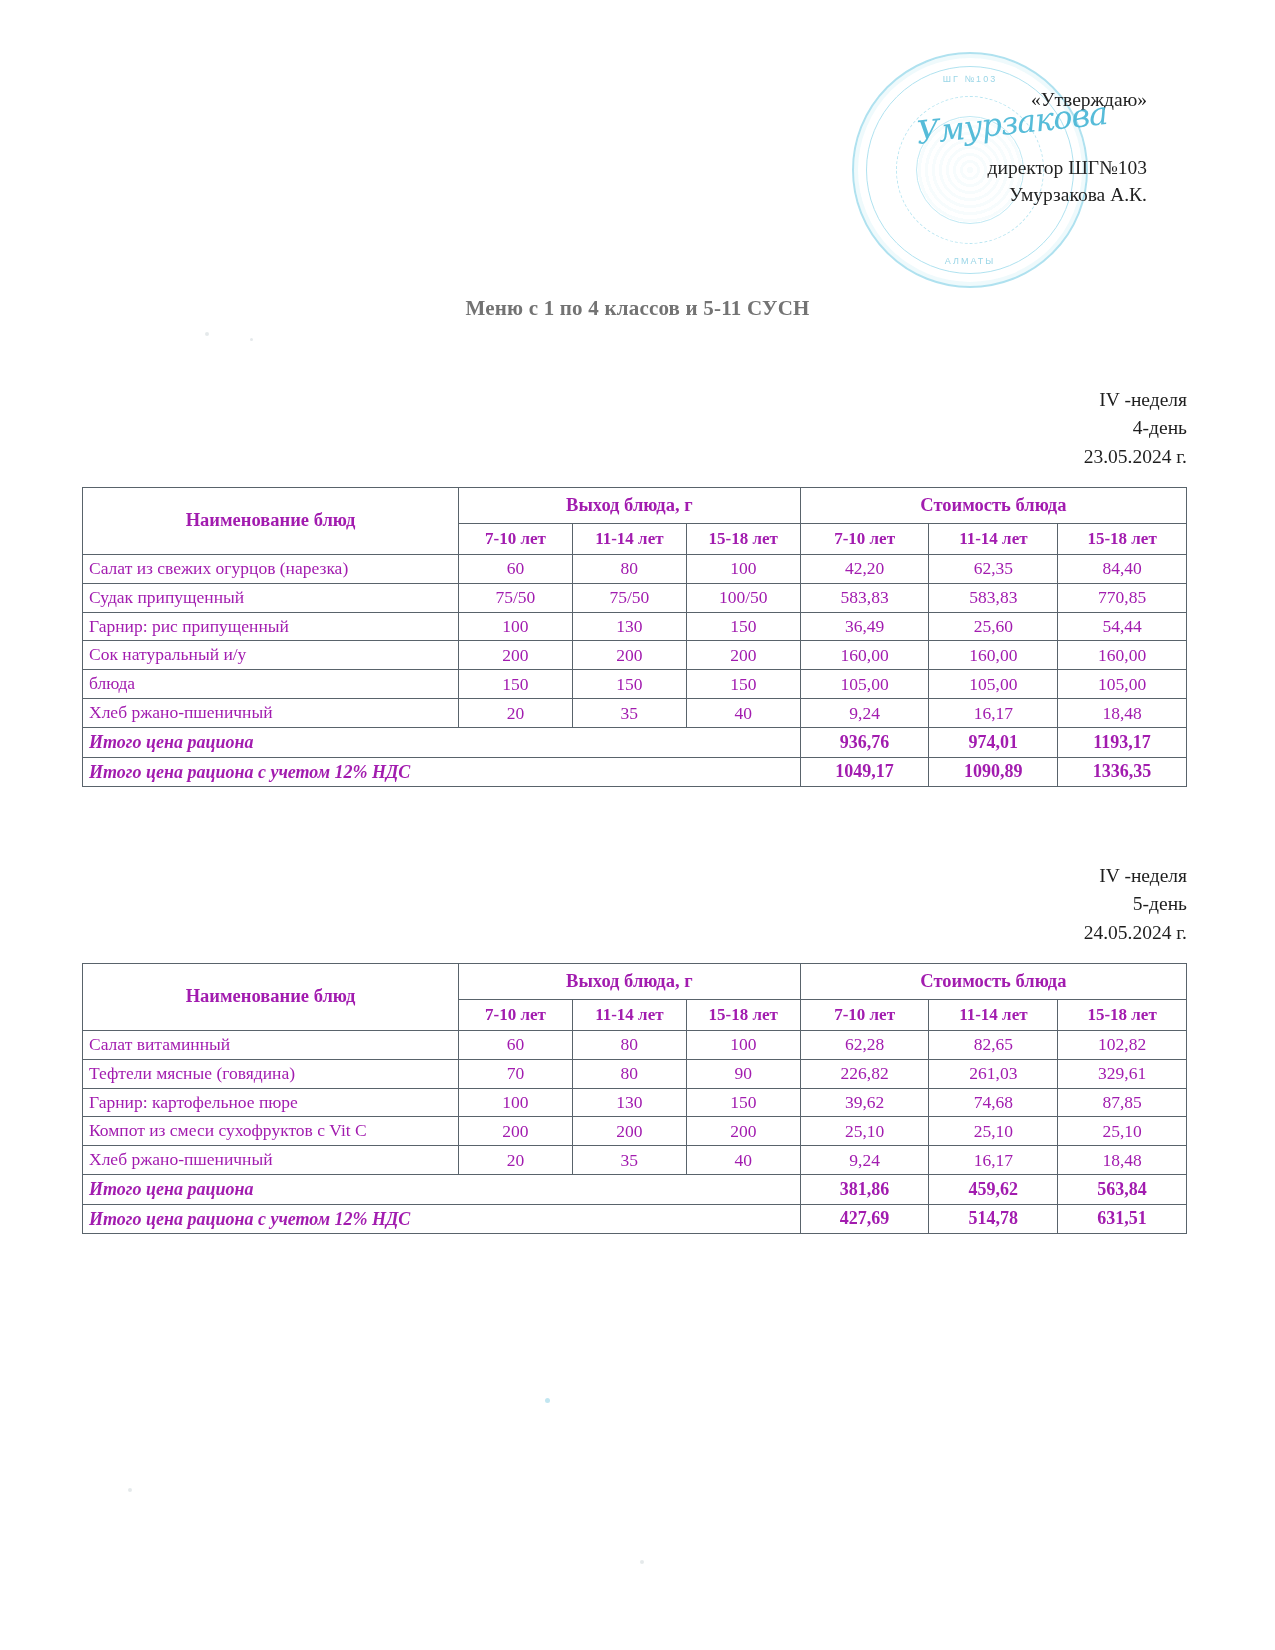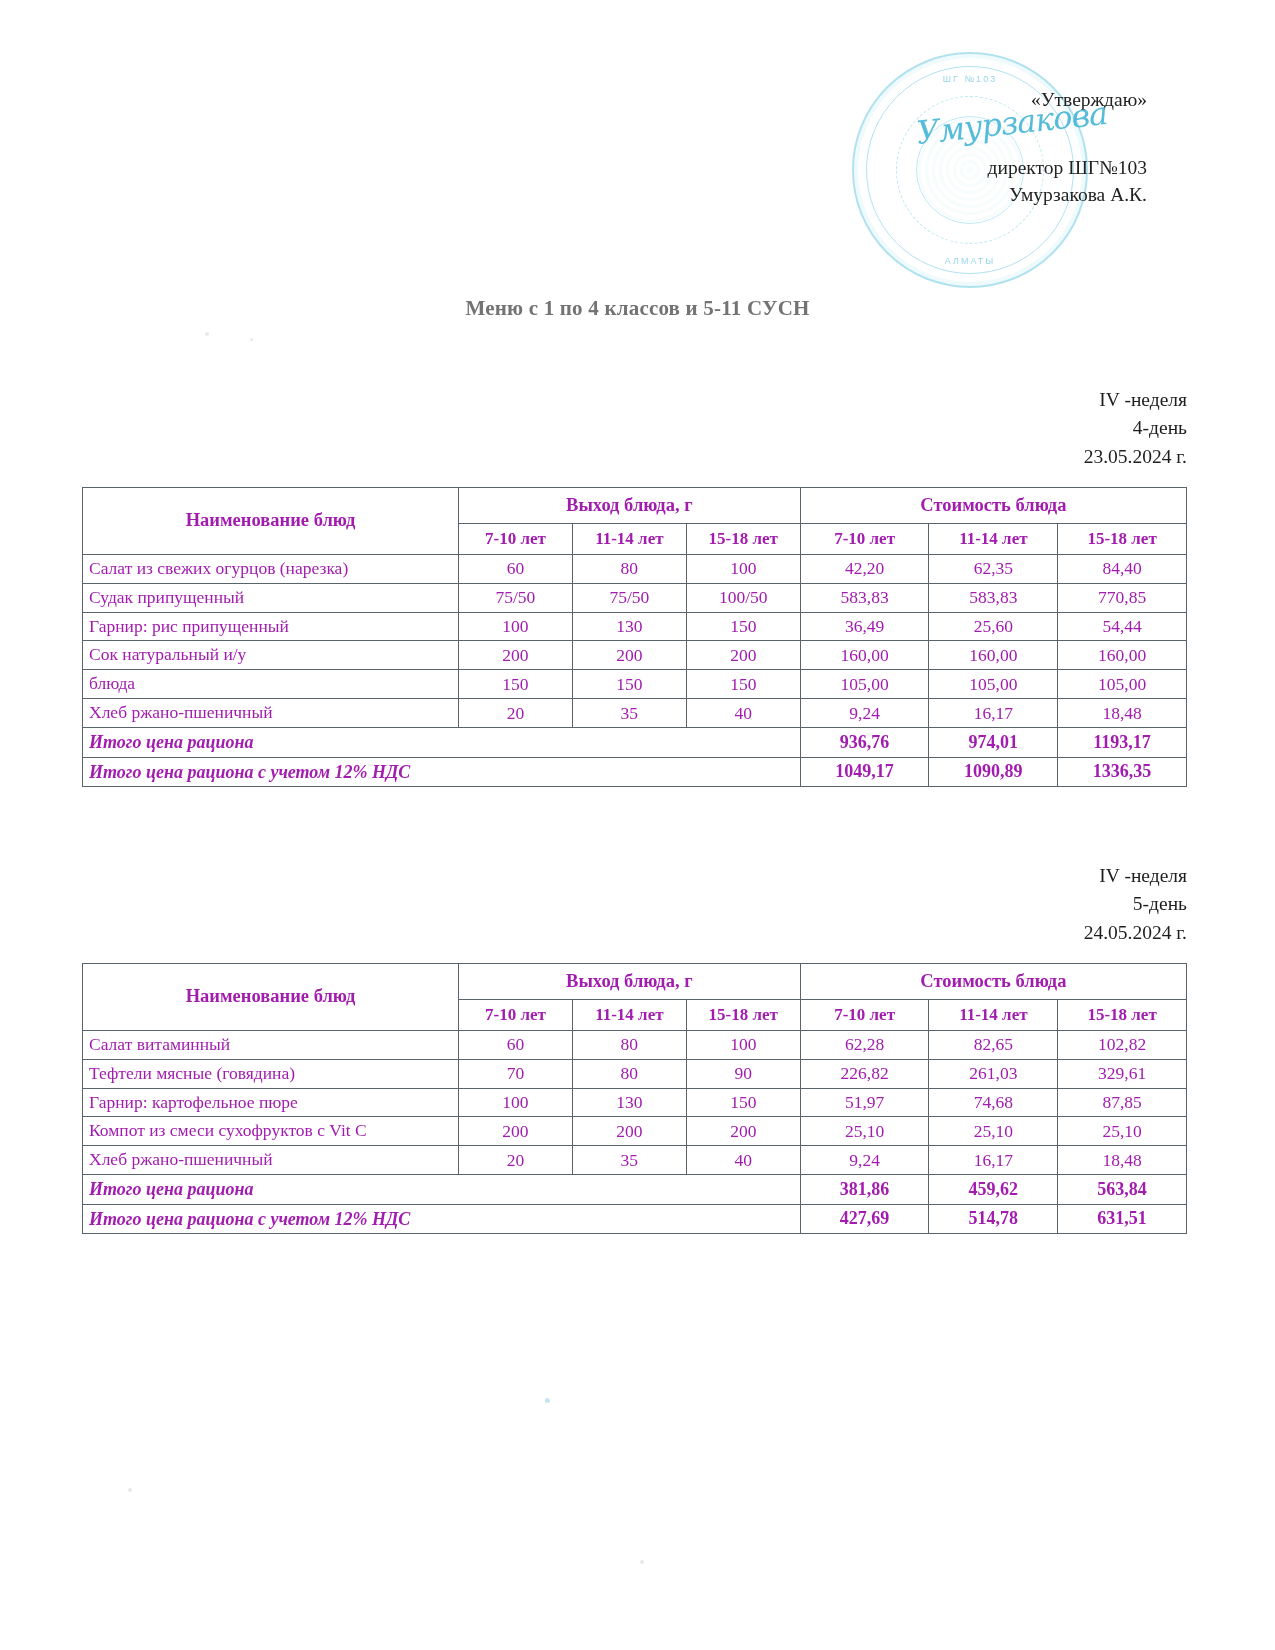--- a/index.html
+++ b/index.html
@@ -323,21 +323,21 @@
         <td class="num">90</td>
         <td class="num">226,82</td>
         <td class="num">261,03</td>
         <td class="num">329,61</td>
       </tr>
       <tr>
         <td class="name">Гарнир: картофельное пюре</td>
         <td class="num">100</td>
         <td class="num">130</td>
         <td class="num">150</td>
-        <td class="num">51,97</td>
+        <td class="num">39,62</td>
         <td class="num">74,68</td>
         <td class="num">87,85</td>
       </tr>
       <tr>
         <td class="name">Компот из смеси сухофруктов с Vit C</td>
         <td class="num">200</td>
         <td class="num">200</td>
         <td class="num">200</td>
         <td class="num">25,10</td>
         <td class="num">25,10</td>

